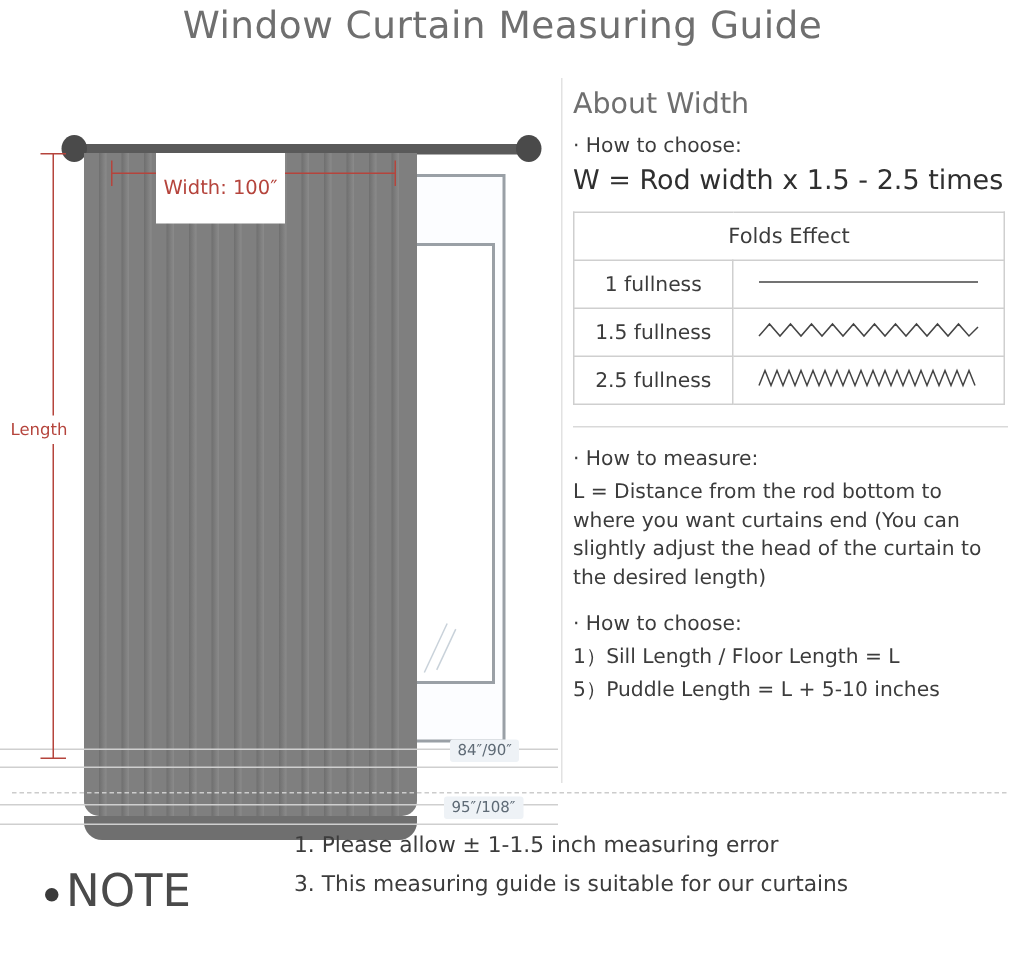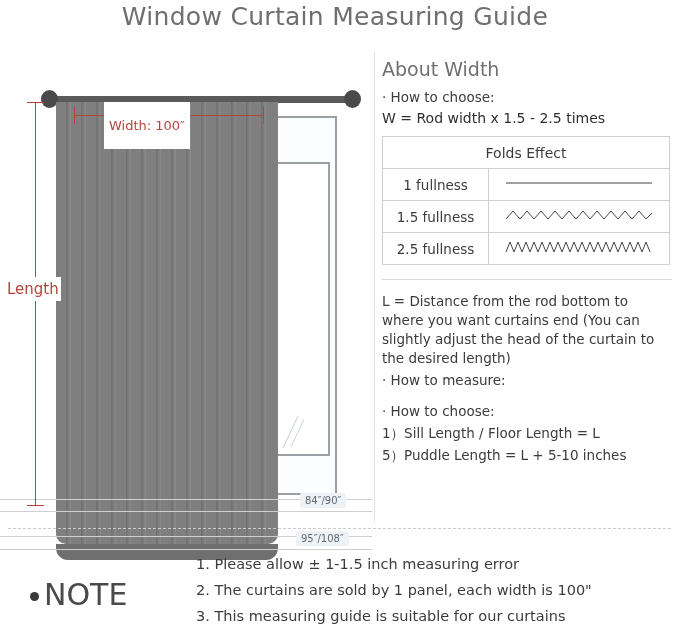--- a/index.html
+++ b/index.html
@@ -71,28 +71,28 @@
   .width-tick-r{position:absolute;left:263px;top:63px;width:1px;height:17px;background:#b5443c;}
   .width-label{
     position:absolute;left:104px;top:58px;background:#fff;padding:16px 5px;
     font-size:13px;color:#b5443c;
   }
   .len-line{position:absolute;left:35px;top:58px;width:1px;height:404px;background:#b5443c;}
   .len-tick-t{position:absolute;left:27px;top:58px;width:17px;height:1px;background:#b5443c;}
   .len-tick-b{position:absolute;left:27px;top:461px;width:17px;height:1px;background:#b5443c;}
   .len-label{
     position:absolute;left:5px;top:233px;background:#fff;padding:3px 2px;
-    font-size:15px;color:#b5443c;
+    font-size:11px;color:#b5443c;
   }
 
   
   .right{position:absolute;left:382px;top:58px;width:290px;}
   .h2{font-size:19px;color:#6f6f6f;margin:0 0 8px 0;}
   .line{font-size:13.5px;color:#3c3c3c;line-height:19px;margin:0 0 3px 0;}
-  .formula{font-size:14px;color:#2f2f2f;margin:2px 0 10px 0;}
+  .formula{font-size:18px;color:#2f2f2f;margin:2px 0 10px 0;}
   table.folds{border-collapse:collapse;width:288px;margin-top:0;}
   table.folds td{
     border:1px solid #cfcfcf;height:29px;font-size:13.5px;color:#3c3c3c;
     text-align:center;
   }
   table.folds td.head{font-size:14px;}
   td.wave{width:168px;padding:0 6px;}
   .divider{border:none;border-top:1px solid #d9d9d9;margin:14px 0 12px 0;}
   .vdivider{position:absolute;left:374px;top:52px;width:1px;height:470px;background:#e2e2e2;}
   .hdivider{position:absolute;left:8px;top:528px;width:663px;height:0;border-top:1px dashed #cccccc;}
@@ -192,28 +192,27 @@
         <svg width="150" height="16" viewBox="0 0 150 16">
               <path d="M2 13 L6 3 L10 13 L14 3 L18 13 L22 3 L26 13 L30 3 L34 13 L38 3 L42 13 L46 3 L50 13 L54 3 L58 13 L62 3 L66 13 L70 3 L74 13 L78 3 L82 13 L86 3 L90 13 L94 3 L98 13 L102 3 L106 13 L110 3 L114 13 L118 3 L122 13 L126 3 L130 13 L134 3 L138 13 L142 3 L146 13" stroke="#444" fill="none" stroke-width="1"></path>
             </svg>
       </td>
     </tr>
   </tbody>
     </table>
 
   <hr class="divider">
 
+  <p class="line">· How to measure:</p>
   <p class="line">L = Distance from the rod bottom to where you want curtains end  (You can slightly adjust the head of the curtain to the desired length)</p>
-  <p class="line">· How to measure:</p>
   <p class="line" style="margin-top:12px">· How to choose:</p>
   <p class="line">1）Sill Length / Floor Length = L</p>
   <p class="line">5）Puddle Length = L + 5-10 inches</p>
 </div>
 
 <div class="hdivider"></div>
 
 <div class="note-dot"></div>
 <div class="note-word">NOTE</div>
 <div class="notes">
   <p>1. Please allow ± 1-1.5 inch measuring error</p>
-  <p>2. The curtains are sold by 1 panel, each width is 100"</p>
   <p>3. This measuring guide is suitable for our curtains</p>
 </div>
 
 </body></html>

